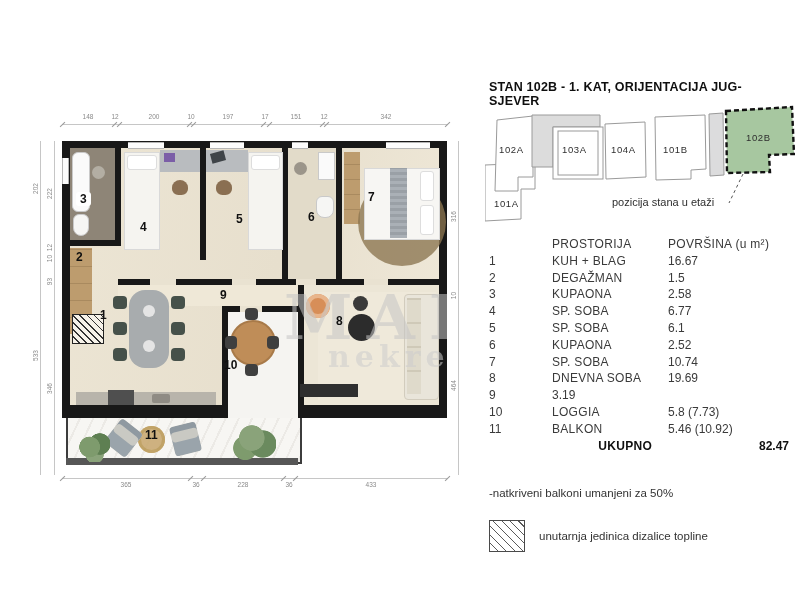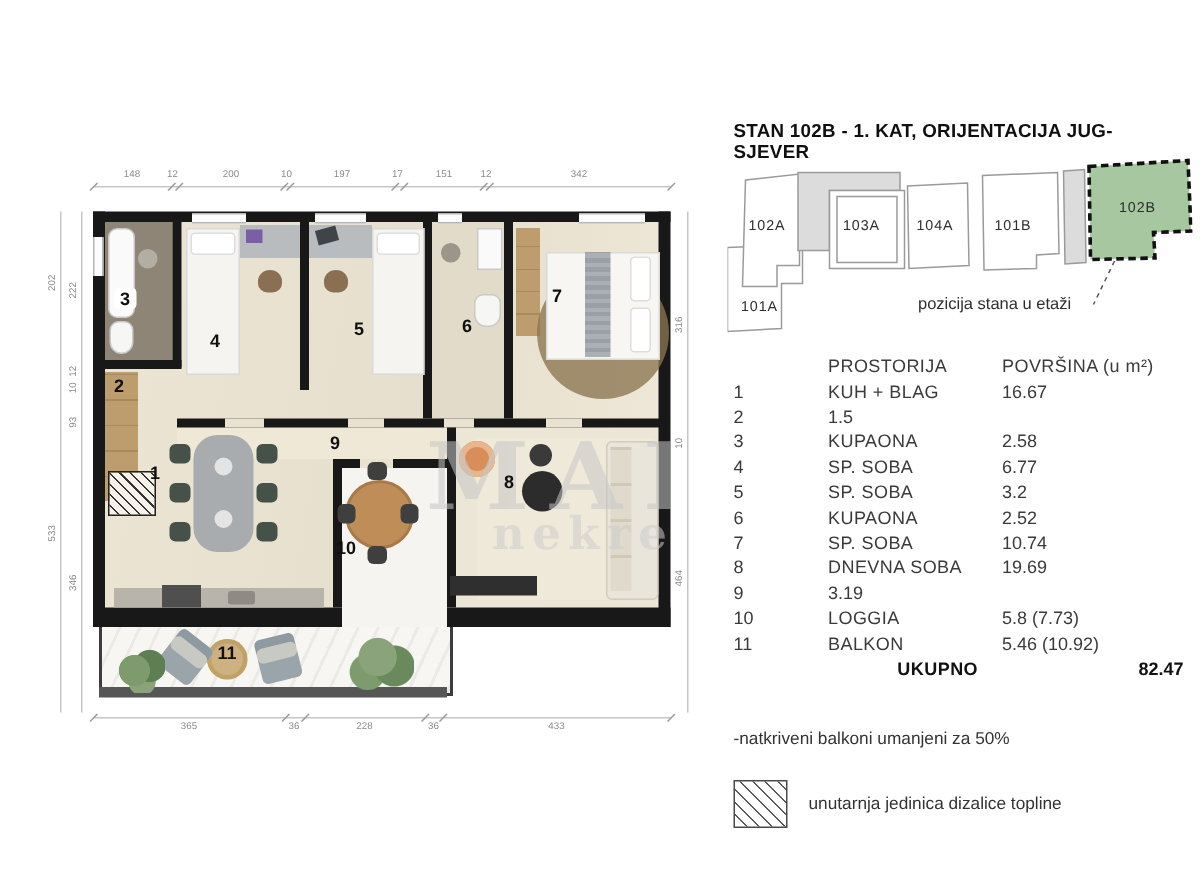--- a/index.html
+++ b/index.html
@@ -252,36 +252,37 @@
       <span class="tc-name">PROSTORIJA</span>
       <span class="tc-area">POVRŠINA (u m²)</span>
     </div>
     <div class="trow">
       <span class="tc-num">1</span>
       <span class="tc-name">KUH + BLAG</span>
       <span class="tc-area">16.67</span>
     </div>
     <div class="trow">
       <span class="tc-num">2</span>
+      <span class="tc-name">DEGAŽMAN</span>
       <span class="tc-area">1.5</span>
     </div>
     <div class="trow">
       <span class="tc-num">3</span>
       <span class="tc-name">KUPAONA</span>
       <span class="tc-area">2.58</span>
     </div>
     <div class="trow">
       <span class="tc-num">4</span>
       <span class="tc-name">SP. SOBA</span>
       <span class="tc-area">6.77</span>
     </div>
     <div class="trow">
       <span class="tc-num">5</span>
       <span class="tc-name">SP. SOBA</span>
-      <span class="tc-area">3.2</span>
+      <span class="tc-area">6.1</span>
     </div>
     <div class="trow">
       <span class="tc-num">6</span>
       <span class="tc-name">KUPAONA</span>
       <span class="tc-area">2.52</span>
     </div>
     <div class="trow">
       <span class="tc-num">7</span>
       <span class="tc-name">SP. SOBA</span>
       <span class="tc-area">10.74</span>

